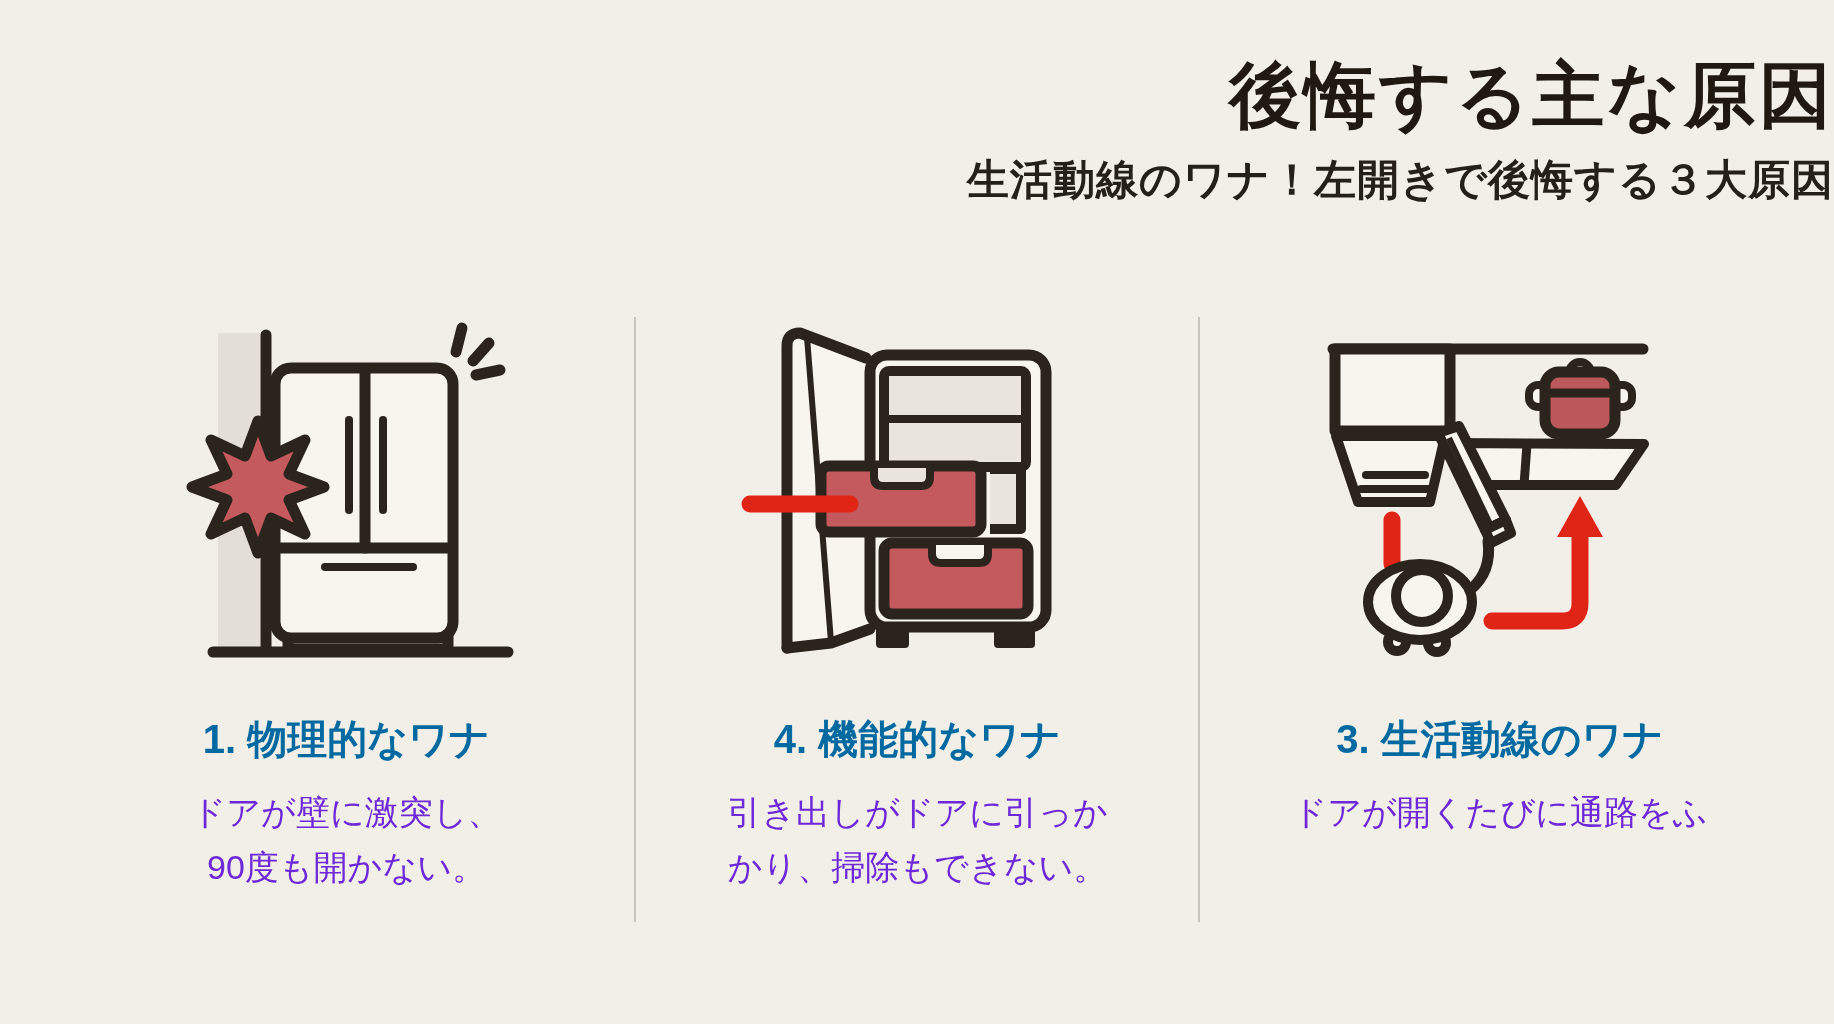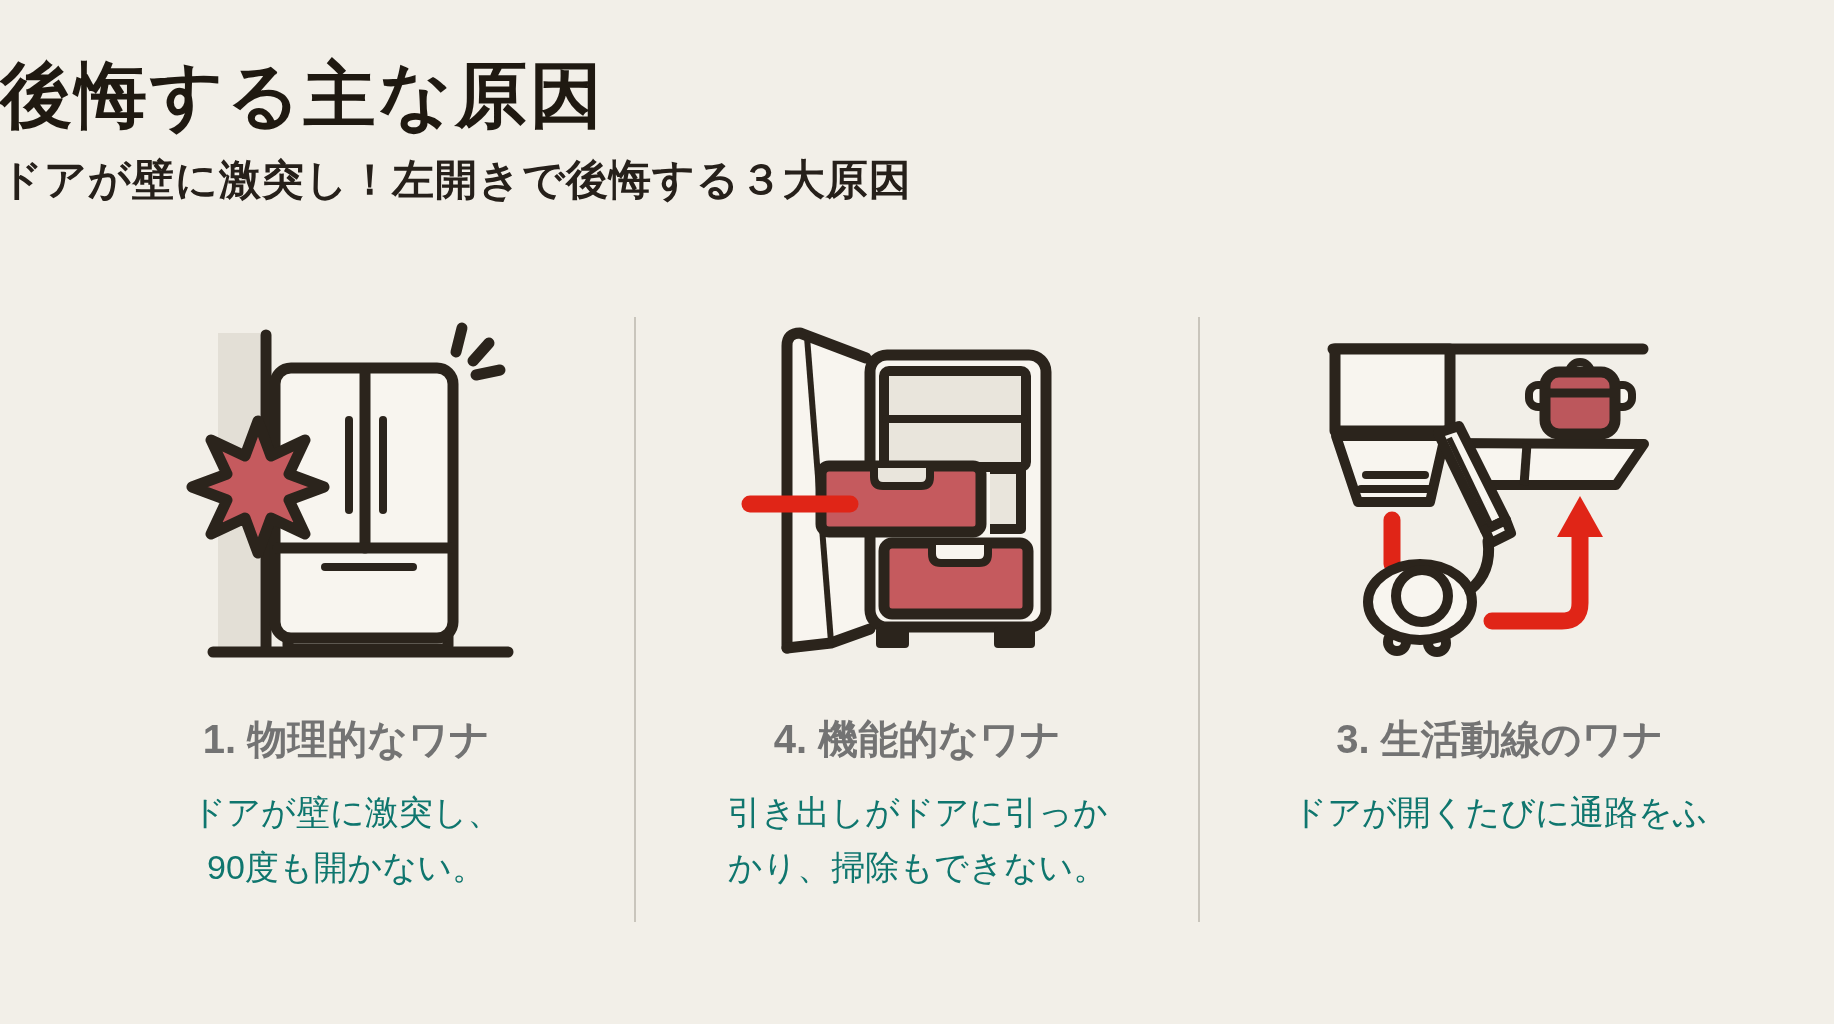--- a/index.html
+++ b/index.html
@@ -2,39 +2,39 @@
 <html><head>
 <meta charset="utf-8">
 <style>
   html,body { margin:0; padding:0; background:#F2EFE8; }
   .canvas {
     position:relative; width:1834px; height:1024px;
     background:#F2EFE8; overflow:hidden;
     font-family:"Liberation Sans","DejaVu Sans",sans-serif;
     color:#201A13;
   }
-  .header { position:absolute; top:52px; left:0; width:100%; text-align:left; }
+  .header { position:absolute; top:52px; left:0; width:100%; text-align:right; }
   .title { font-size:72px; font-weight:800; letter-spacing:3px; line-height:1.2; color:#1F1911; }
   .subtitle { font-size:42px; font-weight:600; letter-spacing:1px; margin-top:14px; color:#26201A; }
 
   .columns { position:absolute; top:280px; left:0; width:1834px; display:flex; }
   .column { box-sizing:border-box; }
   .col-1 { width:635px; }
   .col-2 { width:565px; }
   .col-3 { width:634px; }
   .illustration { display:block; }
   .col-1 .illustration { margin-left:128px; }
   .col-2 .illustration { margin-left:63px; }
   .col-3 .illustration { margin-left:78px; }
 
   .caption { text-align:center; margin-top:12px; }
   .col-1 .caption { padding-left:58px; }
   .col-3 .caption { padding-right:34px; }
-  .heading { font-size:40px; font-weight:700; color:#737373; }
-  .desc { margin-top:18px; font-size:34px; line-height:1.62; font-weight:500; color:#0f766e; }
+  .heading { font-size:40px; font-weight:700; color:#0369a1; }
+  .desc { margin-top:18px; font-size:34px; line-height:1.62; font-weight:500; color:#6d28d9; }
   .desc span { display:block; }
 
   .divider { position:absolute; top:317px; width:2px; height:605px; background:#C9C5BC; }
   .divider-1 { left:634px; }
   .divider-2 { left:1198px; }
 
   
   .ink     { stroke:#2B241C; fill:none; stroke-width:11; stroke-linecap:round; stroke-linejoin:round; }
   .ink-thin{ stroke:#2B241C; fill:none; stroke-width:8;  stroke-linecap:round; stroke-linejoin:round; }
   .panel   { fill:#F8F5EF; stroke:#2B241C; stroke-width:11; stroke-linejoin:round; }
@@ -49,21 +49,21 @@
   .darkf   { fill:#2B241C; }
   .wallf   { fill:#E3DFD6; }
 </style>
 </head>
 <body>
 
 <div class="canvas">
 
   <div class="header">
     <div class="title">後悔する主な原因</div>
-    <div class="subtitle">ドアが壁に激突し！左開きで後悔する３大原因</div>
+    <div class="subtitle">生活動線のワナ！左開きで後悔する３大原因</div>
   </div>
 
   <div class="divider divider-1"></div>
   <div class="divider divider-2"></div>
 
   <div class="columns">
 
     <div class="column col-1">
       <svg class="illustration" width="420" height="420" viewBox="0 0 420 420">
         <g>

